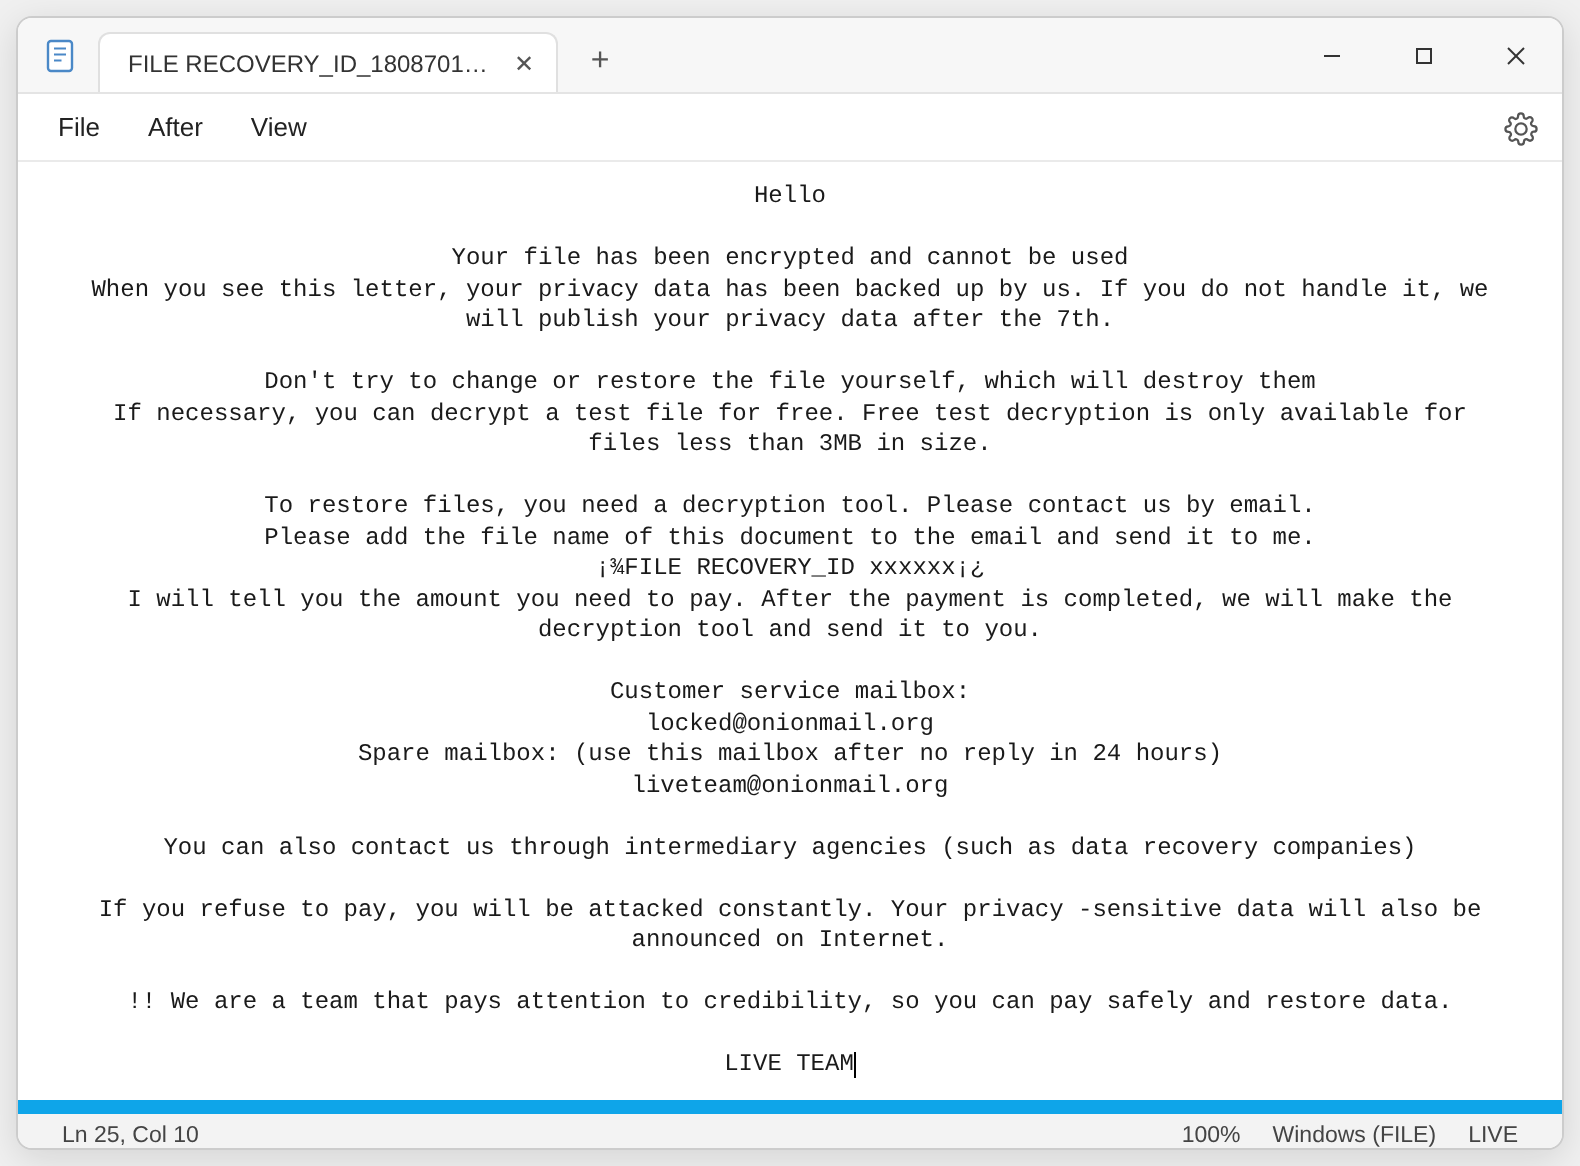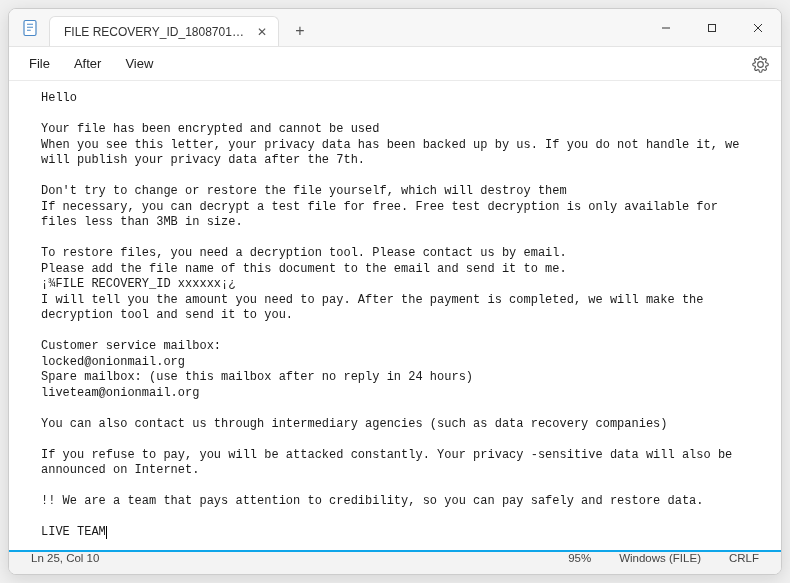--- a/index.html
+++ b/index.html
@@ -95,20 +95,21 @@
     position: absolute; right: 10px; top: 6px;
     width: 22px; height: 22px;
     display: flex; align-items: center; justify-content: center;
     cursor: pointer;
   }
 
   .editor {
     flex: 1;
     overflow: hidden;
     padding: 10px 32px;
+    text-align: center;
   }
   .editor-text {
     font-family: Consolas, "Courier New", monospace;
     font-size: 12px;
     line-height: 15.5px;
     color: #1a1a1a;
     white-space: pre-wrap;
     word-break: break-word;
   }
   .caret {
@@ -116,27 +117,26 @@
     width: 1px;
     height: 13px;
     background: #000;
     vertical-align: text-bottom;
     margin-left: 0px;
   }
 
   .statusbar {
     height: 24px;
     background: #f3f3f3;
-    border-top: 2px solid #0ea5e9;
-    display: flex;
-    align-items: flex-start;
+    border-top: 7px solid #0ea5e9;
+    display: flex;
+    align-items: flex-end;
     font-size: 11.5px;
     color: #444;
     padding: 0 14px;
-    gap: 12px;
   }
   .statusbar .spacer { flex: 1; }
   .statusbar .seg { padding: 0 8px; }
 </style>
 </head>
 <body>
 
 <div class="window">
 
   <div class="titlebar">
@@ -210,18 +210,18 @@
 If you refuse to pay, you will be attacked constantly. Your privacy -sensitive data will also be announced on Internet.
 
 !! We are a team that pays attention to credibility, so you can pay safely and restore data.
 
 LIVE TEAM</span><span class="caret"></span></div>
   </div>
 
   <div class="statusbar">
     <span class="seg">Ln 25, Col 10</span>
     <span class="spacer"></span>
-    <span class="seg">95%</span>
+    <span class="seg">100%</span>
     <span class="seg">Windows (FILE)</span>
-    <span class="seg">CRLF</span>
+    <span class="seg">LIVE</span>
   </div>
 
 </div>
 
 </body></html>

